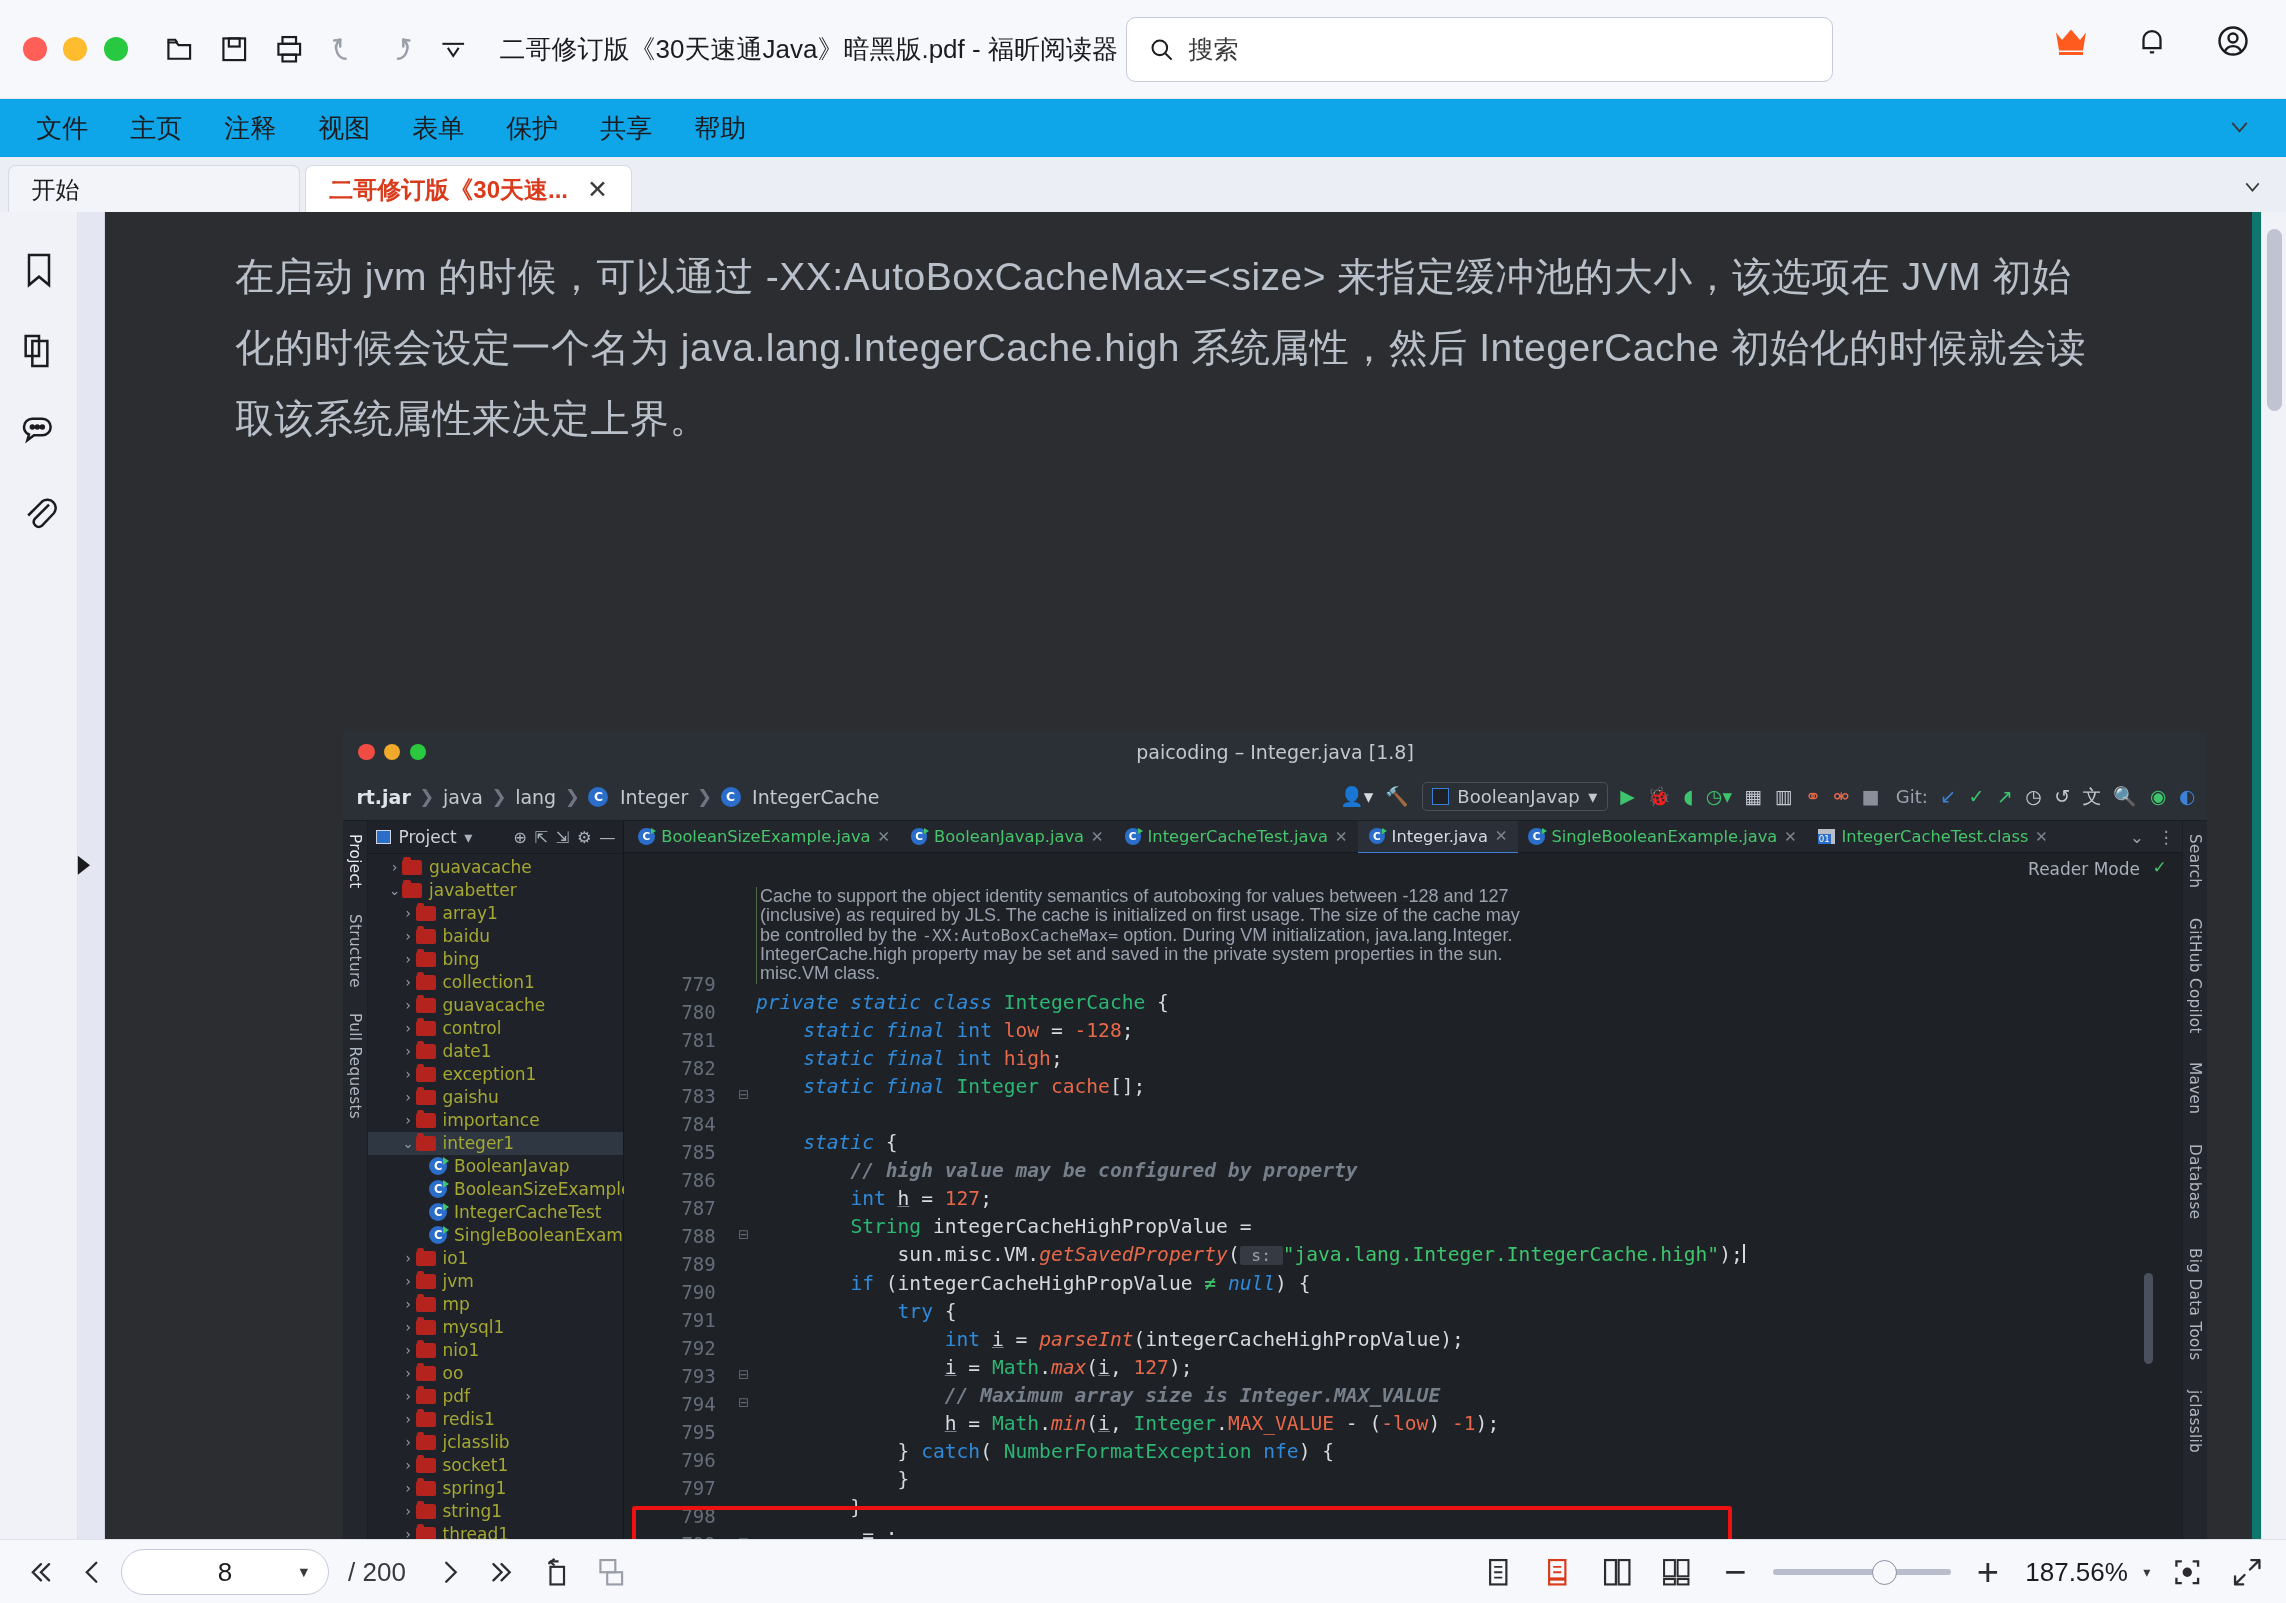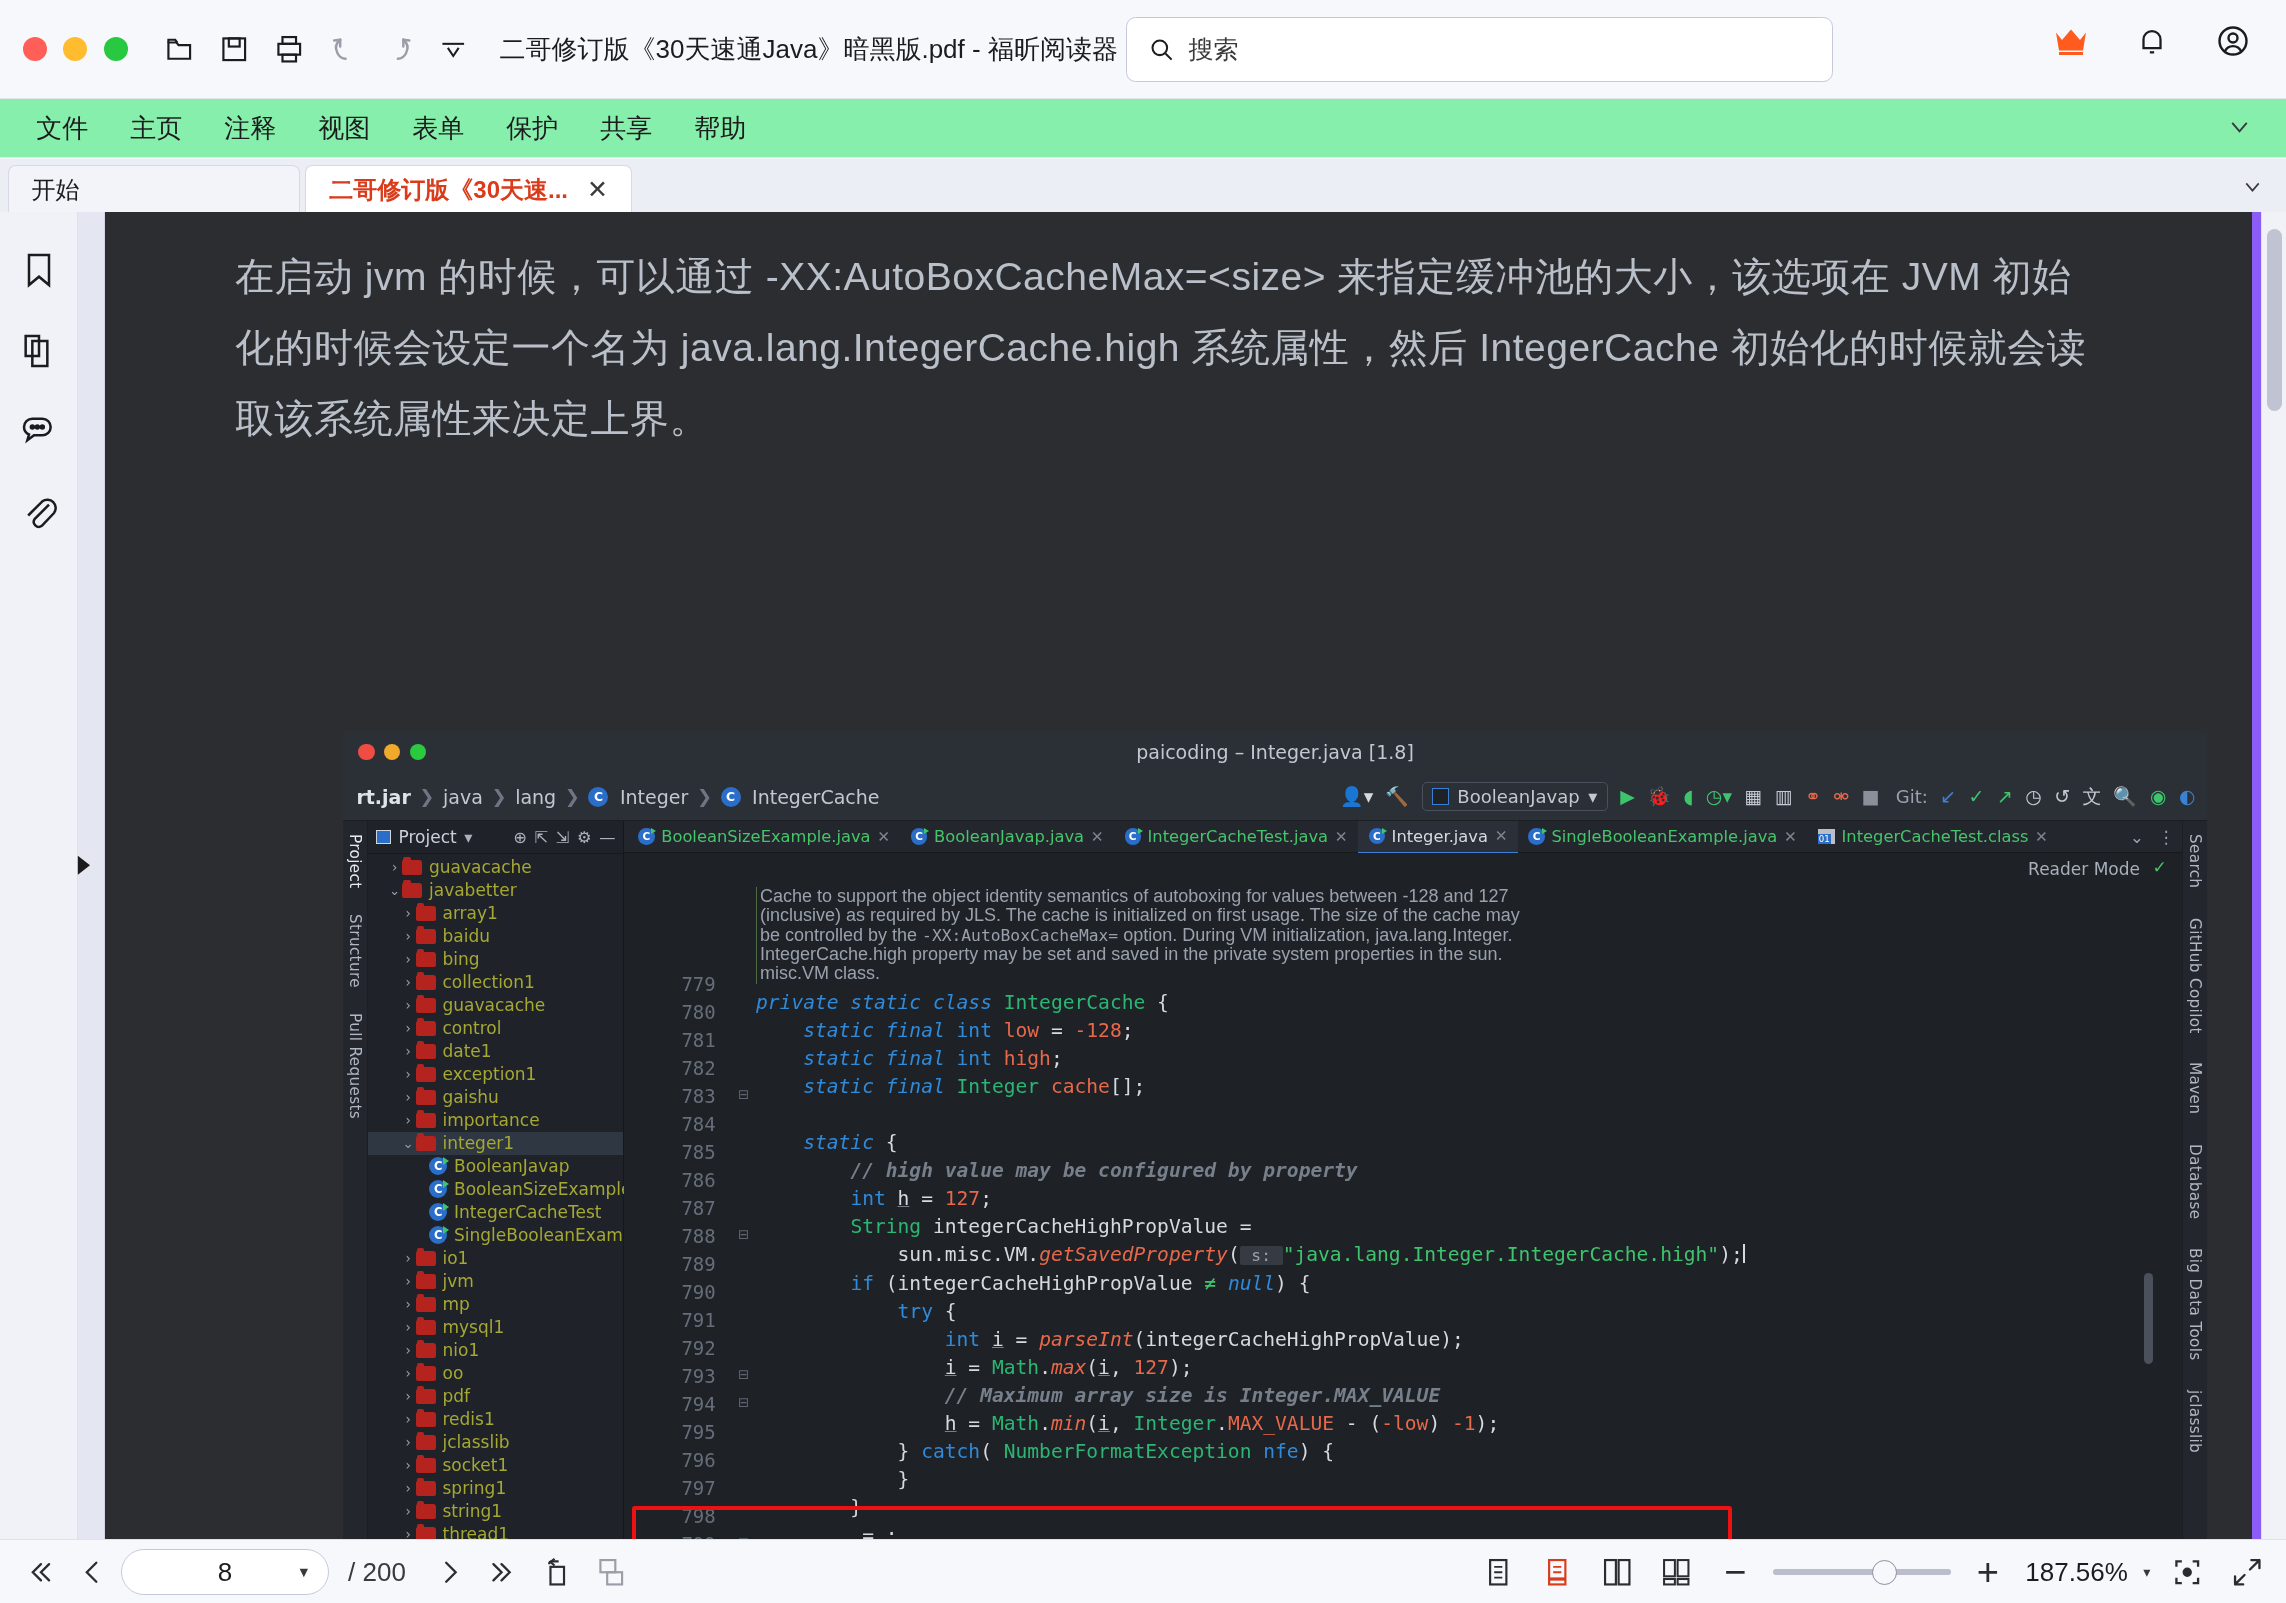--- a/index.html
+++ b/index.html
@@ -43,21 +43,21 @@
     display: flex; align-items: center; padding-left: 21px; gap: 13.4px;
   }
   .search-ph { font-size: 25px; color: #3a3a3c; }
 
   .tb-right { position: absolute; right: 27px; top: 15.3px; display: flex; align-items: center; gap: 29px; }
   .tb-right .ic { width: 52px; height: 52px; display: flex; align-items: center; justify-content: center; cursor: pointer; }
 
   
   .menubar {
     position: absolute; top: 99px; left: 0; width: 2286px; height: 59px;
-    background: #86efac; display: flex; align-items: center; padding-left: 15.3px;
+    background: #0ea5e9; display: flex; align-items: center; padding-left: 15.3px;
     border-bottom: 1px solid #e3e5ef;
   }
   .menu-item {
     font-size: 26px; color: #1c1c1e; padding: 5.7px 21px; cursor: pointer; border-radius: 4.8px;
     font-weight: 500;
   }
   .menubar .collapse { position: absolute; right: 32.5px; top: 13.4px; cursor: pointer; }
 
   
   .tabstrip {
@@ -84,21 +84,21 @@
   .rail-ic { width: 54px; height: 54px; display: flex; align-items: center; justify-content: center; cursor: pointer; }
   .rail-handle {
     position: absolute; left: 78px; top: 212px; width: 27px; height: 1327px;
     background: #e4e7f1; border-right: 1px solid #d2d6e4;
   }
   .rail-arrow { position: absolute; left: 67px; top: 849px; cursor: pointer; }
 
   
   .pagearea {
     position: absolute; top: 212px; left: 105px; width: 2181px; height: 1327px;
-    background: #8b5cf6; overflow: hidden;
+    background: #0f766e; overflow: hidden;
   }
   .pdfpage {
     position: absolute; top: 0; left: 0; width: 2147px; height: 1327px;
     background: #2b2d31;
   }
   .pdf-text {
     position: absolute; left: 130px; top: 29px; width: 1874px;
     color: #b9c0c9; font-size: 39px; line-height: 71px; letter-spacing: 0.5px;
   }
 

